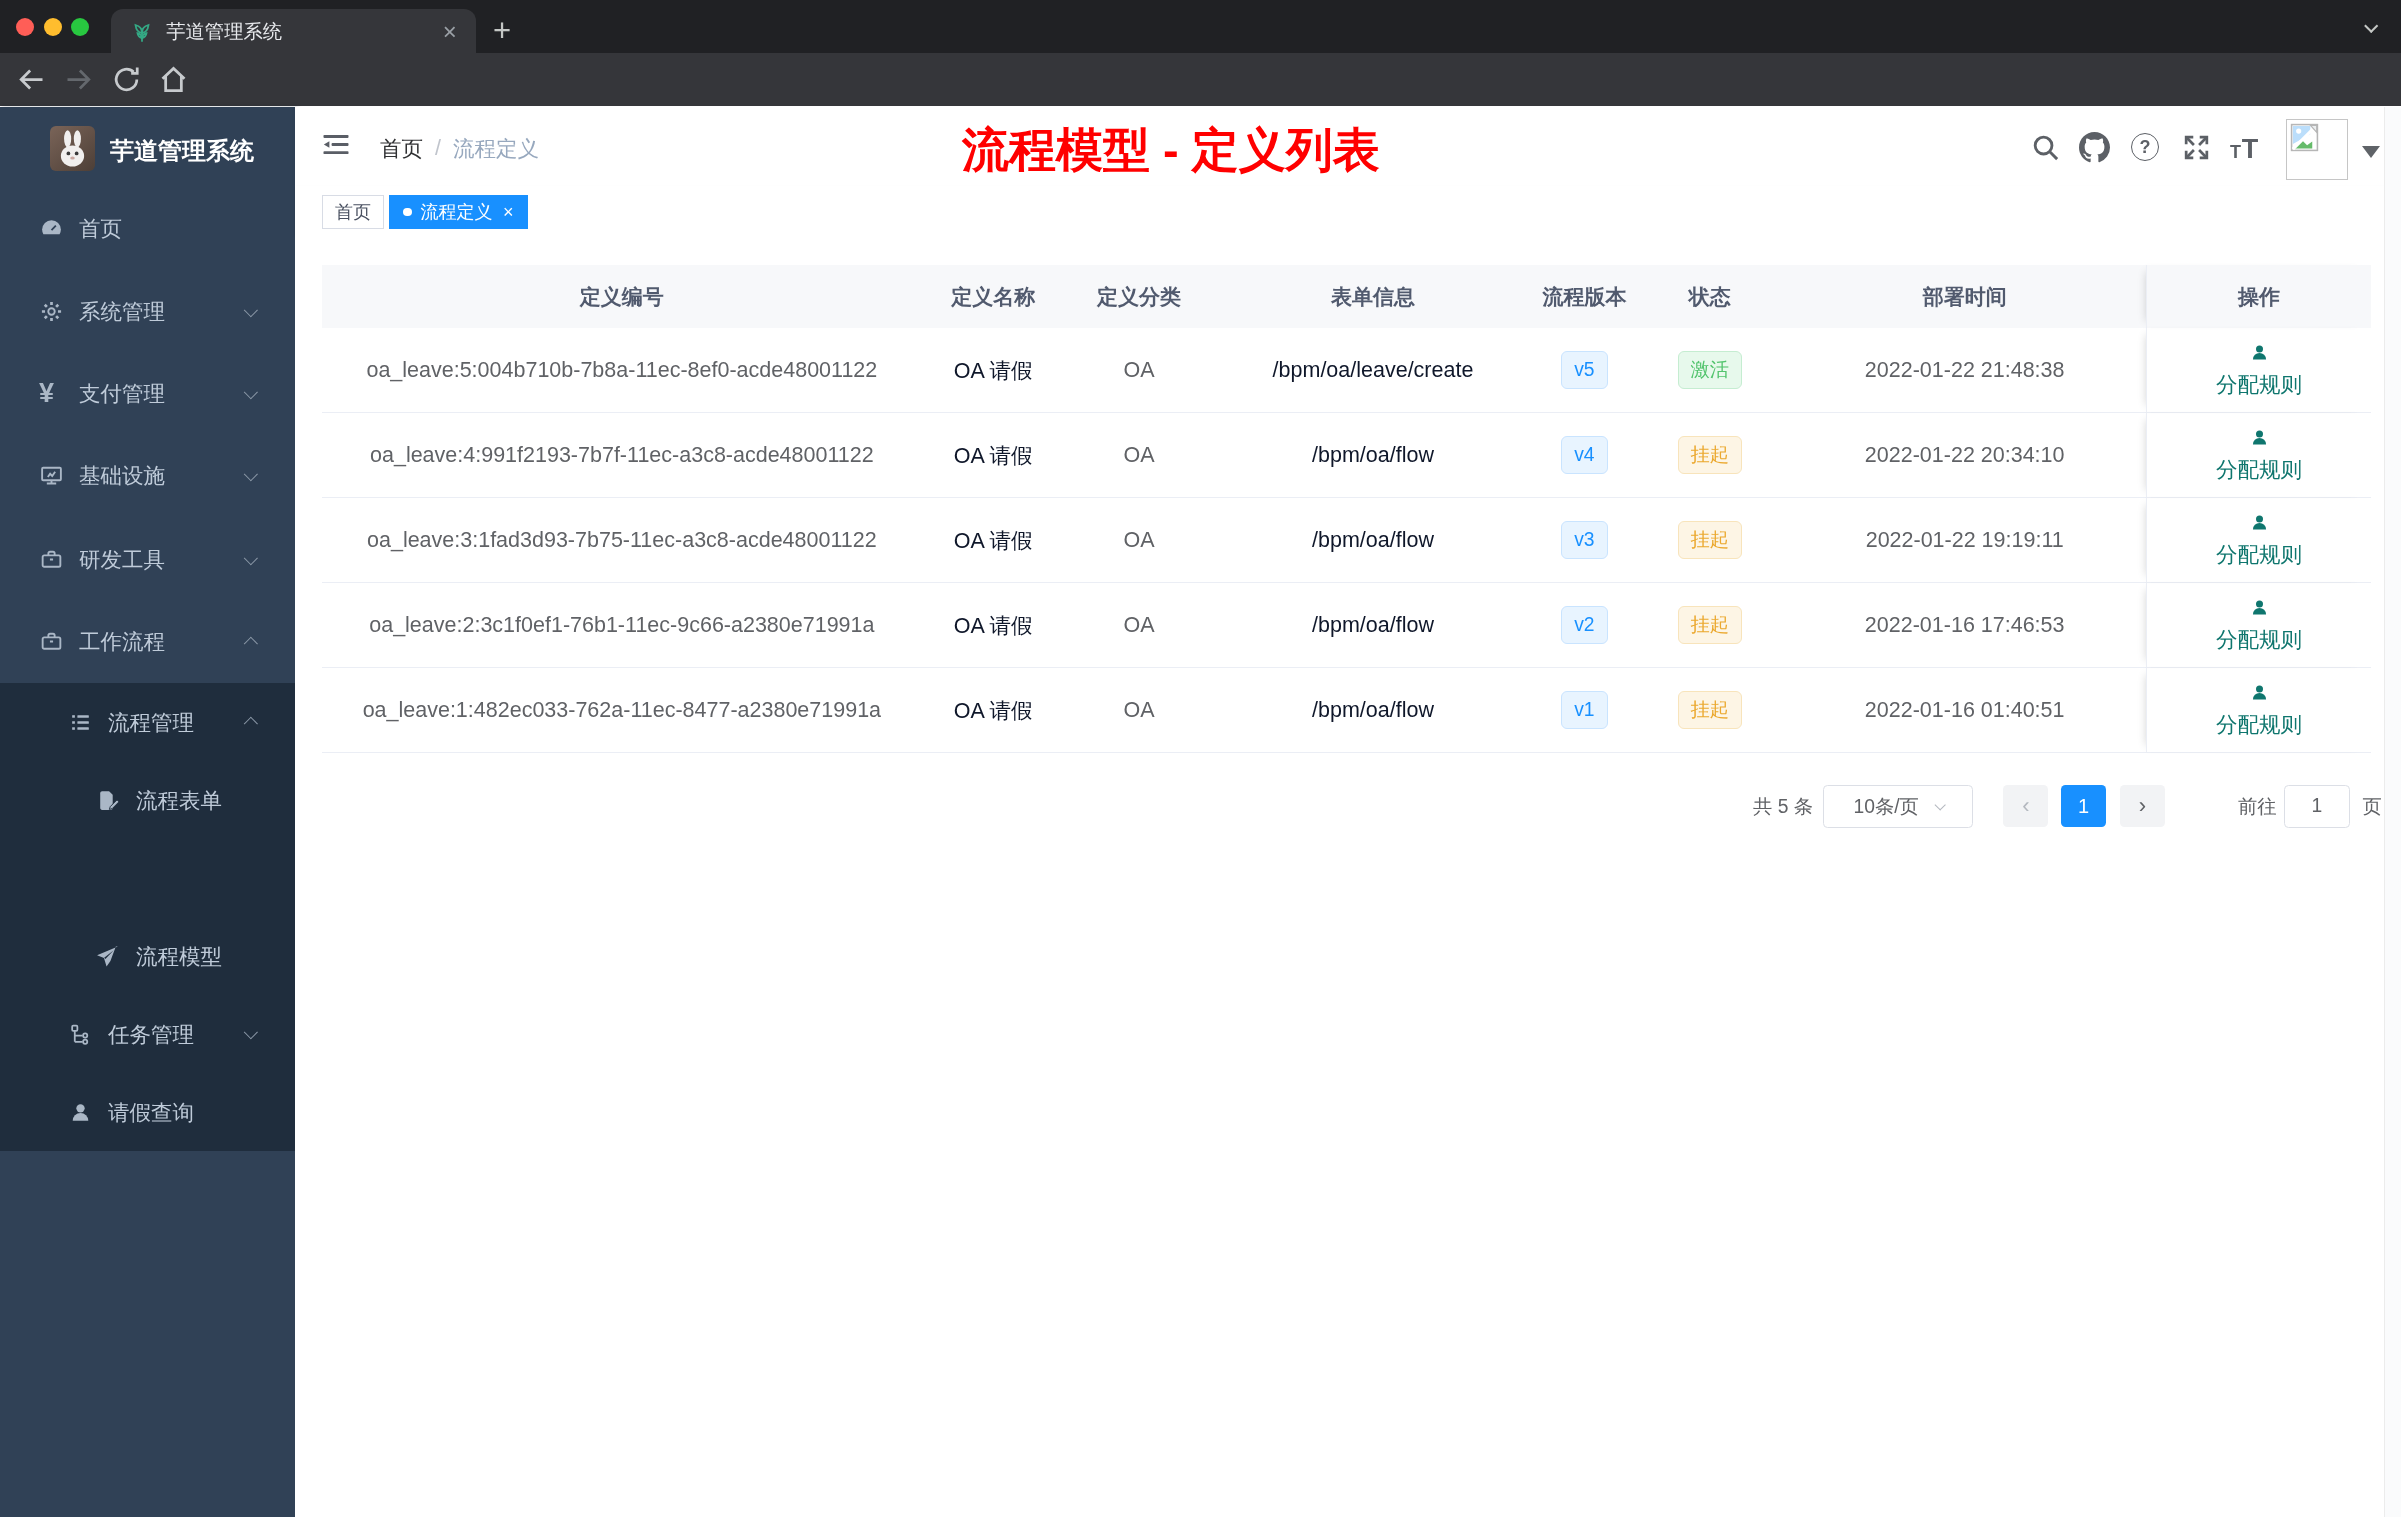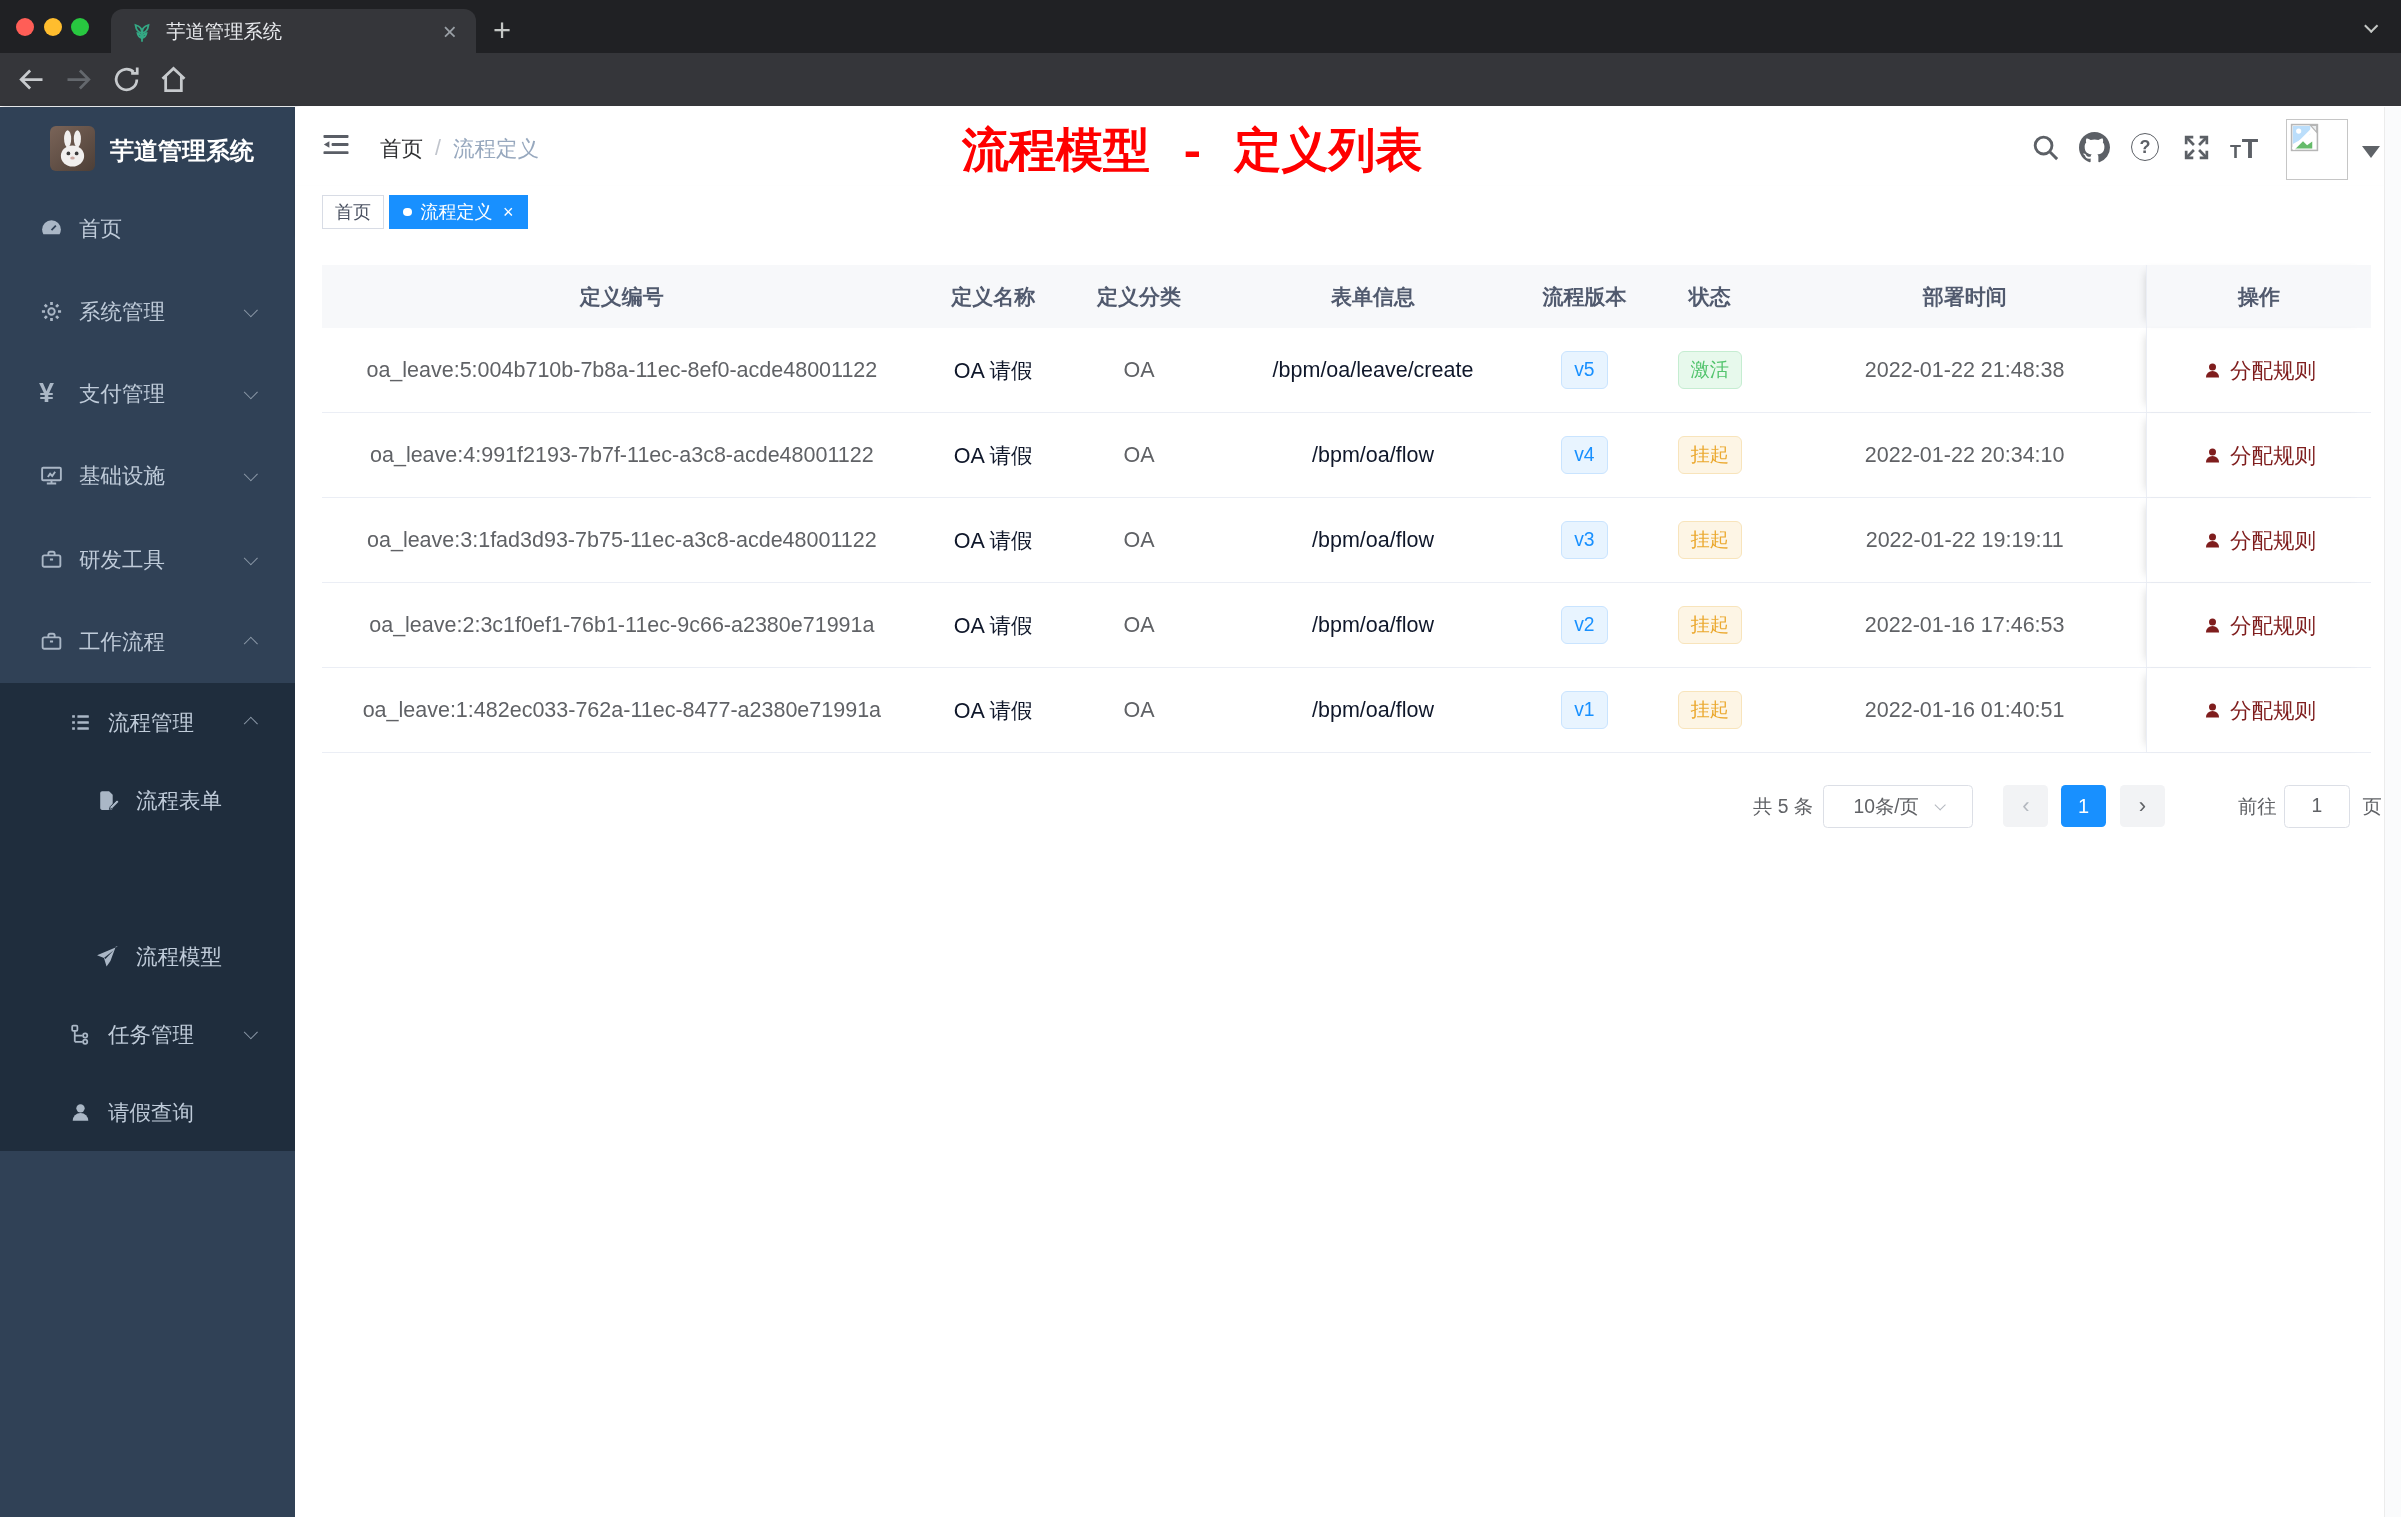--- a/index.html
+++ b/index.html
@@ -75,21 +75,21 @@
            color:#5c6066; display:flex; align-items:center; justify-content:center; font-size:18px; font-weight:700; }
   .ticon { position:absolute; top:27px; color:#5c6066; font-weight:700; letter-spacing:0.7px; }
   .ticon .t1 { font-size:18px; } .ticon .t2 { font-size:27px; }
   .avatarbox { position:absolute; left:1991px; top:12px; width:62px; height:61px; background:#fff;
                border:1.5px solid #c6c6c6; }
   .avatarbox svg { width:31px; height:31px; margin:1.5px; }
   .hcaret { position:absolute; left:2067px; top:39px; width:0; height:0;
             border-left:9px solid transparent; border-right:9px solid transparent; border-top:12px solid #5f6368; }
 
   .annotation { position:absolute; left:962px; top:119px; font-size:47px; font-weight:700; color:#ff0000;
-                white-space:nowrap; z-index:50;font-family:Liberation Mono, monospace; }
+                white-space:nowrap; z-index:50; }
 
   
   .tagsbar { position:absolute; left:295px; top:186px; width:2107px; height:50px; background:#fff;
              border-bottom:0.7px solid #d8dce5; box-shadow:0 0.7px 2.2px rgba(0,0,0,.12); }
   .tag { position:absolute; top:9px; height:34px; display:flex; align-items:center; padding:0 12px;
          border:0.7px solid #d8dce5; background:#fff; color:#495060; font-size:18px; }
   .tag.active { background:#1890ff; border-color:#1890ff; color:#fff; padding:0 13.4px; }
   .tag-dot { width:8.2px; height:8.2px; border-radius:50%; background:#fff; margin-right:9px; }
   .tag-close { margin-left:10.4px; font-size:18px; line-height:1; }
 
@@ -100,21 +100,21 @@
   .trow { display:flex; height:85px; border-bottom:0.7px solid #ebeef5; background:#fff; }
   .cell { display:flex; align-items:center; justify-content:center; height:100%; text-align:center; }
   .c1{width:600px;} .c2{width:143px;} .c3{width:149px;} .c4{width:319px;}
   .c5{width:104px;} .c6{width:147px;} .c7{width:363px;} 
   .c8{width:225px; border-left:0.7px solid #ebeef5; box-shadow:-7.4px 0 9px -7.4px rgba(0,0,0,.18);}
   .link { color:#0f172a; cursor:pointer; }
   .badge { display:inline-block; padding:8.2px 12px; border-radius:6px; font-size:19.3px; line-height:1; border:0.7px solid transparent; }
   .vbadge { color:#1890ff; background:#e8f4ff; border-color:#c9e4ff; }
   .badge[data-status="success"] { color:#53c46e; background:#e7f9ec; border-color:#c5edd1; }
   .badge[data-status="warning"] { color:#eba82e; background:#fdf5e5; border-color:#f8e4bb; }
-  .action { display:flex; align-items:center; gap:7px; color:#7f1d1d; cursor:pointer; }
+  .action { display:flex; align-items:center; gap:7px; color:#0f766e; cursor:pointer;flex-direction:column; }
   .action svg { width:21px; height:21px; }
 
   
   .pager { position:absolute; left:1458px; top:547px; height:48px; display:flex; align-items:center; color:#606266; font-size:19.3px; }
   .pg-total { margin-right:10.4px; }
   .pg-select { width:150px; height:43px; border:0.7px solid #dcdfe6; border-radius:4.5px; display:flex;
                align-items:center; justify-content:center; gap:16.3px; margin-right:30px; }
   .pg-select .chev2 { width:8.2px; height:8.2px; border-right:1.5px solid #b4b8bf; border-bottom:1.5px solid #b4b8bf;
                transform:rotate(45deg) translateY(-1.5px); }
   .pg-btn { width:45px; height:42px; border-radius:4.5px; background:#f2f3f5; display:flex; align-items:center;

